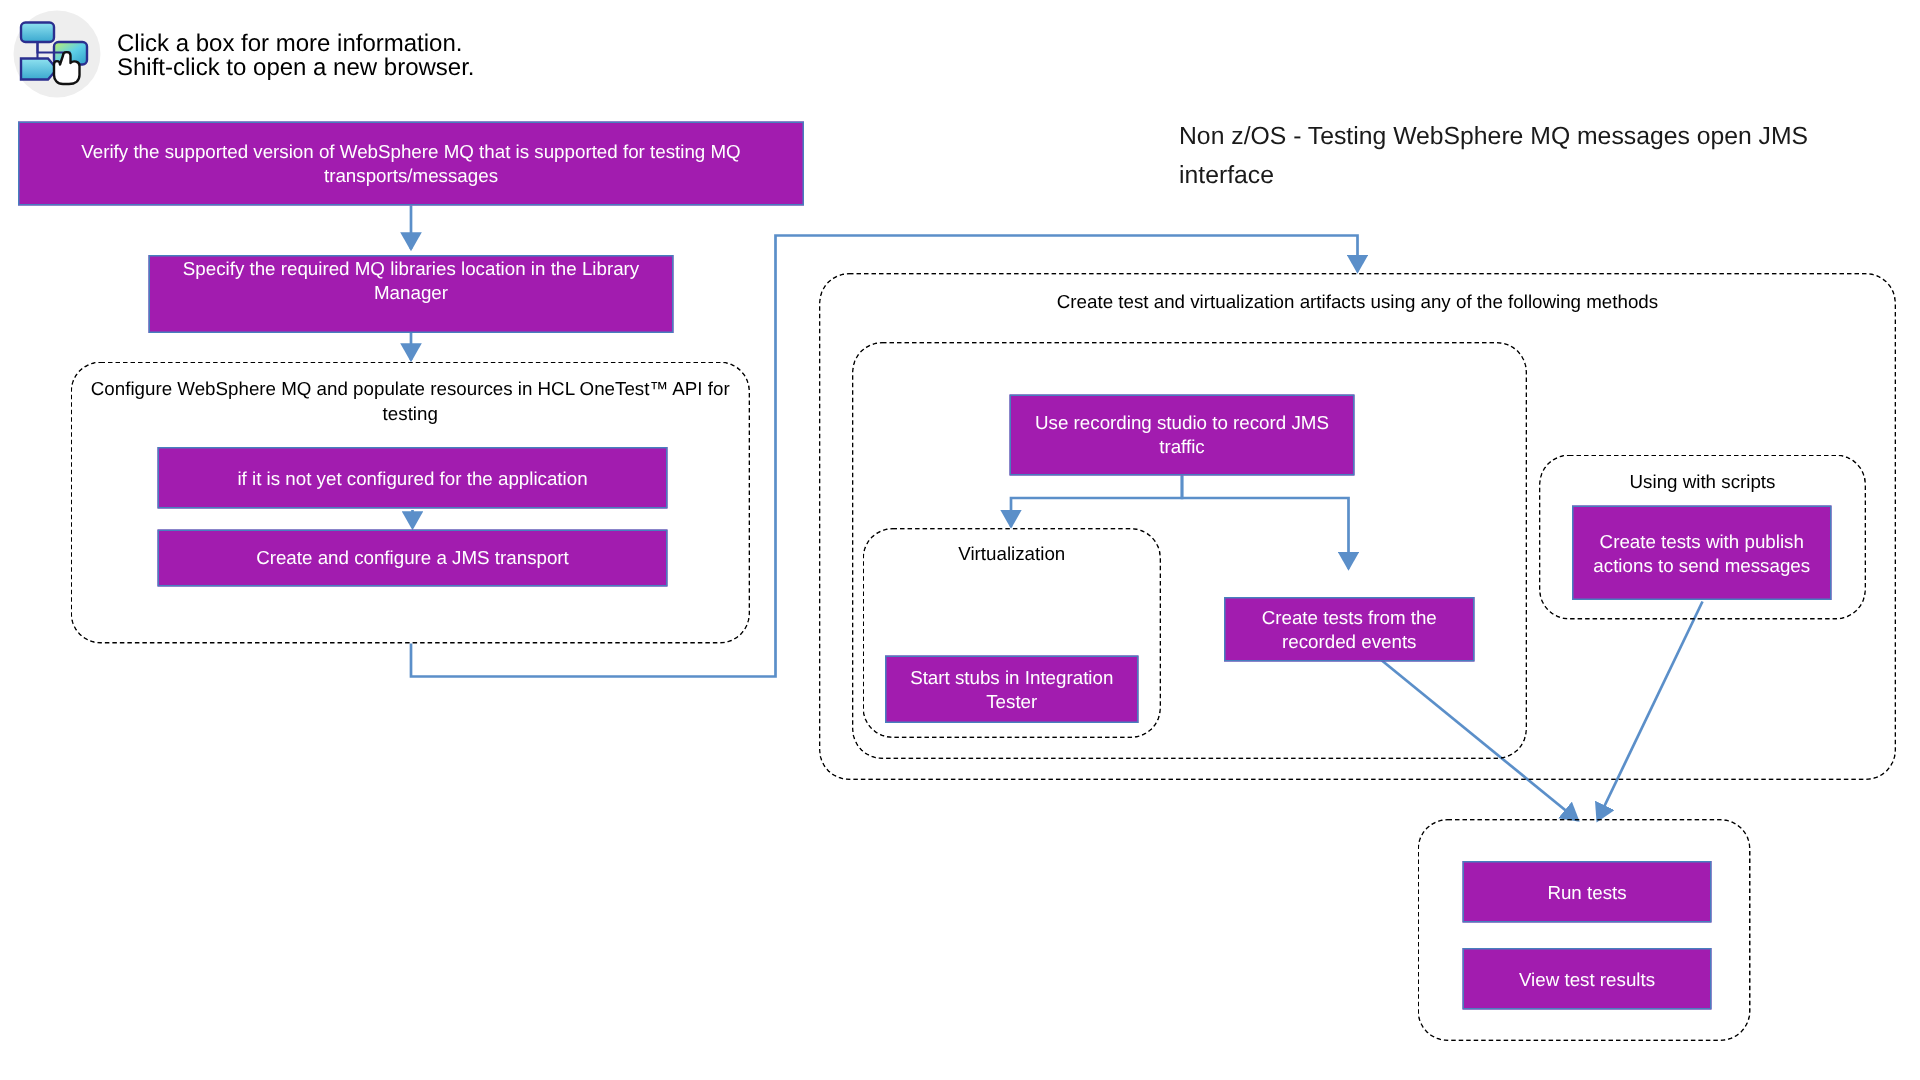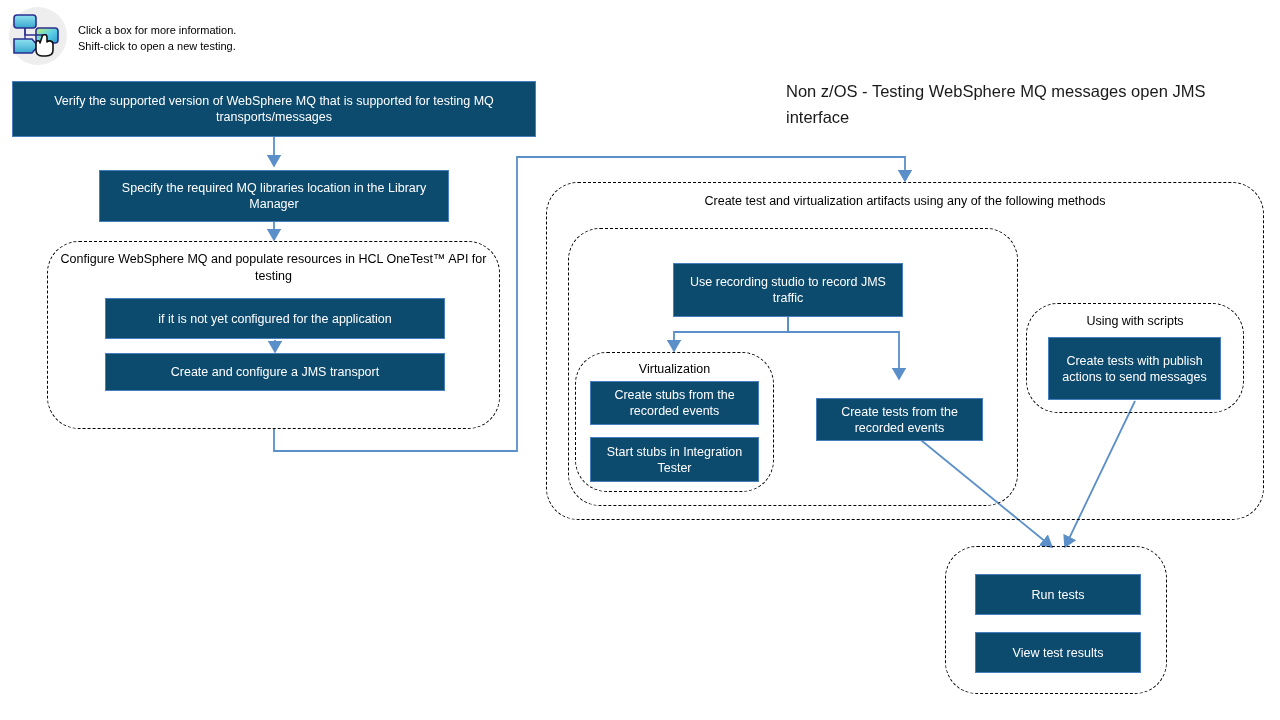--- a/index.html
+++ b/index.html
@@ -18,21 +18,21 @@
 
   
   .header-icon {
     position: absolute;
     left: 6px; top: 6px;
     width: 64px; height: 60px;
   }
   .header-text {
     position: absolute;
     left: 78px; top: 22px;
-    font-size: 11px;
+    font-size: 16px;
     line-height: 16px;
     color: #000000;
     white-space: nowrap;
   }
 
   
   .diagram-title {
     position: absolute;
     left: 786px; top: 78px;
     width: 440px;
@@ -46,36 +46,36 @@
     position: absolute;
     left: 0; top: 0;
     width: 1280px; height: 720px;
     pointer-events: none;
   }
 
   
   .group {
     position: absolute;
     border: 1.6px dashed #000000;
-    border-radius: 32px;
+    border-radius: 20px;
     background: transparent;
   }
   .group > .group-label {
     position: absolute;
     left: 0; right: 0;
     text-align: center;
     font-size: 12.5px;
     line-height: 17px;
     color: #000000;
   }
 
   
   .box {
     position: absolute;
-    background: #0c4a6e;
+    background: #a21caf;
     border: 1px solid #477fbe;
     color: #ffffff;
     font-size: 12.5px;
     line-height: 16px;
     display: flex;
     align-items: center;
     justify-content: center;
     text-align: center;
     padding: 18px 8px;
     cursor: pointer;
@@ -103,21 +103,21 @@
       <rect x="8" y="9" width="22" height="13" rx="3" fill="url(#gA)" stroke="#2b2f8f" stroke-width="1.6"></rect>
       <path d="M8 33 h18 l6 7 l-6 7 H8 z" fill="url(#gA)" stroke="#2b2f8f" stroke-width="1.6"></path>
       <rect x="30" y="22" width="22" height="15" rx="3" fill="url(#gB)" stroke="#2b2f8f" stroke-width="1.6"></rect>
       <path d="M19 22 v7 h22" fill="none" stroke="#2b2f8f" stroke-width="1.4"></path>
       <path d="M19 22 v11" fill="none" stroke="#2b2f8f" stroke-width="1.4"></path>
       <path d="M36 31 c0-3 5-3 5 0 v5 c2-2 6-1 6 2 v6 c0 4-3 6-7 6 h-4 c-4 0-6-3-6-6 v-7 c0-3 4-3 4 0 z" fill="#ffffff" stroke="#111111" stroke-width="1.6" stroke-linejoin="round"></path>
     </svg>
   </div>
   <div class="header-text">
     <div>Click a box for more information.</div>
-    <div>Shift-click to open a new testing.</div>
+    <div>Shift-click to open a new browser.</div>
   </div>
 
   <div class="diagram-title">Non z/OS - Testing WebSphere MQ messages open JMS interface</div>
 
   <svg id="wires" viewBox="0 0 1280 720">
     <defs>
       <marker id="ah" markerWidth="8" markerHeight="8" refX="6.2" refY="4" orient="auto">
         <path d="M0 0 L7 4 L0 8 z" fill="#5b8fc9"></path>
       </marker>
     </defs>
@@ -138,21 +138,21 @@
       <path d="M900 423 L1052 547"></path>
 
       <path d="M1135 401 L1065 547"></path>
     </g>
   </svg>
 
   <div class="box" style="left:12px; top:81px; width:524px; height:56px;">
     <span>Verify the supported version of WebSphere MQ that is supported for testing MQ transports/messages</span>
   </div>
 
-  <div class="box" style="left:99px; top:170px; width:350px; height:52px;">
+  <div class="box" style="left:99px; top:170px; width:350px; height:52px;align-items:flex-end;">
     <span>Specify the required MQ libraries location in the Library Manager</span>
   </div>
 
   <div class="group" style="left:47px; top:241px; width:453px; height:188px;">
     <div class="group-label" style="top:9px;">Configure WebSphere MQ and populate resources in HCL OneTest™ API for testing</div>
   </div>
   <div class="box" style="left:105px; top:353px; width:340px; height:38px;">
     <span>Create and configure a JMS transport</span>
   </div>
   <div class="box" style="left:105px; top:298px; width:340px; height:41px;">
@@ -166,23 +166,20 @@
   <div class="group" style="left:568px; top:228px; width:450px; height:278px;">
     <div class="group-label" style="top:10px;margin-top:44px;">Using Recording Studio</div>
   </div>
 
   <div class="box" style="left:673px; top:263px; width:230px; height:54px;">
     <span>Use recording studio to record JMS traffic</span>
   </div>
 
   <div class="group" style="left:575px; top:352px; width:199px; height:140px;">
     <div class="group-label" style="top:8px;">Virtualization</div>
-  </div>
-  <div class="box" style="left:590px; top:381px; width:169px; height:44px;">
-    <span>Create stubs from the recorded events</span>
   </div>
   <div class="box" style="left:590px; top:437px; width:169px; height:45px;">
     <span>Start stubs in Integration Tester</span>
   </div>
 
   <div class="box" style="left:816px; top:381px; width:167px; height:43px;margin-top:17px;">
     <span>Create tests from the recorded events</span>
   </div>
 
   <div class="group" style="left:1026px; top:303px; width:218px; height:110px;">

